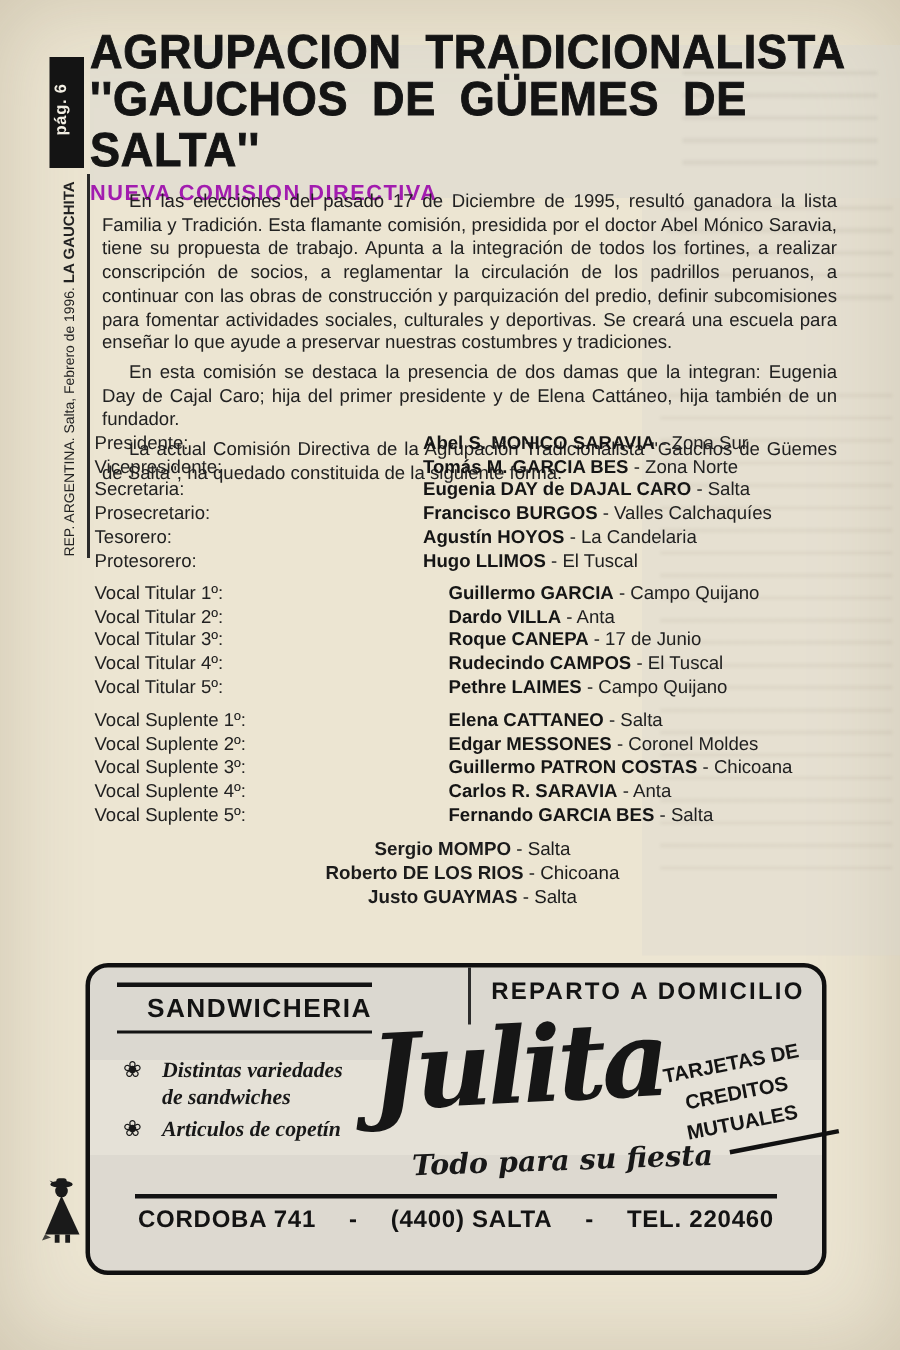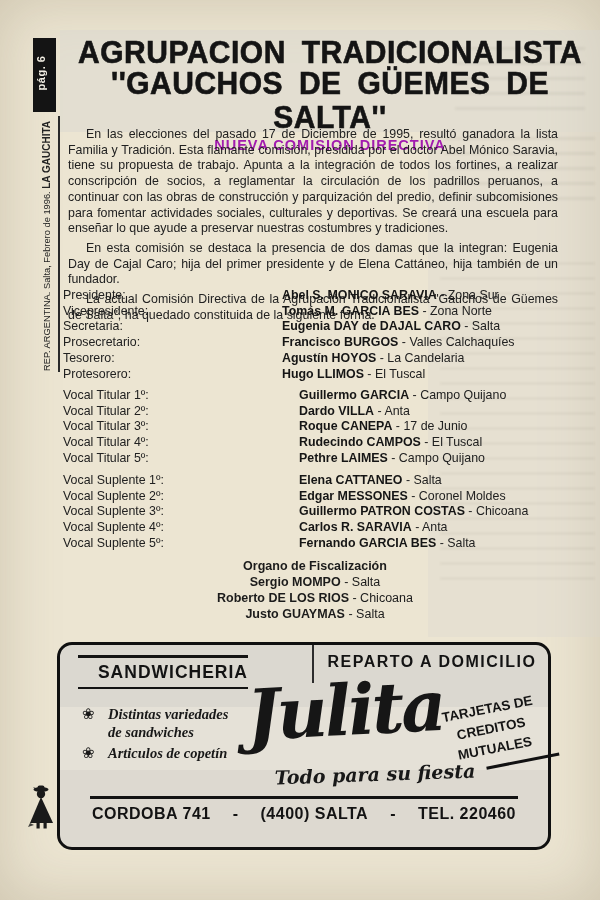--- a/index.html
+++ b/index.html
@@ -24,21 +24,21 @@
   .page-badge span{
     position:absolute;left:2px;top:70px;transform:rotate(-90deg);transform-origin:0 0;
     width:70px;color:#f3efe4;font-size:11px;font-weight:700;letter-spacing:.5px;text-align:center;}
   .sidebar-rule{position:absolute;left:58px;top:116px;width:2px;height:256px;background:#2a2a2a;}
   .sidebar-text{
     position:absolute;left:41px;top:371px;transform:rotate(-90deg);transform-origin:0 0;
     width:258px;font-size:9.3px;white-space:nowrap;color:#222;}
   .sidebar-text .pub{font-weight:700;font-size:10px;}
 
   
-  .masthead{position:absolute;left:60px;top:36px;width:540px;text-align:center;}
+  .masthead{position:absolute;left:60px;top:20px;width:540px;text-align:left;}
   .title-line{
     font-weight:700;font-size:30px;line-height:32px;letter-spacing:.5px;word-spacing:7px;
     transform:scaleY(1.06);color:#141414;-webkit-text-stroke:.6px #141414;}
   .subtitle{margin-top:5px;font-weight:700;font-size:14.5px;letter-spacing:1px;color:#a21caf;}
 
   
   .body-copy{position:absolute;left:64px;top:123px;width:498px;
     font-size:12.4px;line-height:15.7px;text-align:justify;color:#212121;}
   .body-copy p{margin:4px;text-indent:18px;}
 
@@ -188,21 +188,20 @@
         <span class="role">Vocal Suplente 4º:</span>
         <span class="val"><b>Carlos R. SARAVIA</b> <span class="place">- Anta</span></span>
       </div>
     <div class="row">
         <span class="role">Vocal Suplente 5º:</span>
         <span class="val"><b>Fernando GARCIA BES</b> <span class="place">- Salta</span></span>
       </div>
   </div>
 
   <div class="fiscal">
-    <div class="heading">Organo de Fiscalización</div>
     <div class="member"><b>Sergio MOMPO</b> <span>- Salta</span></div>
     <div class="member"><b>Roberto DE LOS RIOS</b> <span>- Chicoana</span></div>
     <div class="member"><b>Justo GUAYMAS</b> <span>- Salta</span></div>
   </div>
 
   <div class="ad">
     <div class="ad-divider"></div>
     <div class="ad-left-head">
       <div class="dblrule"></div>
       <div class="txt">SANDWICHERIA</div>

